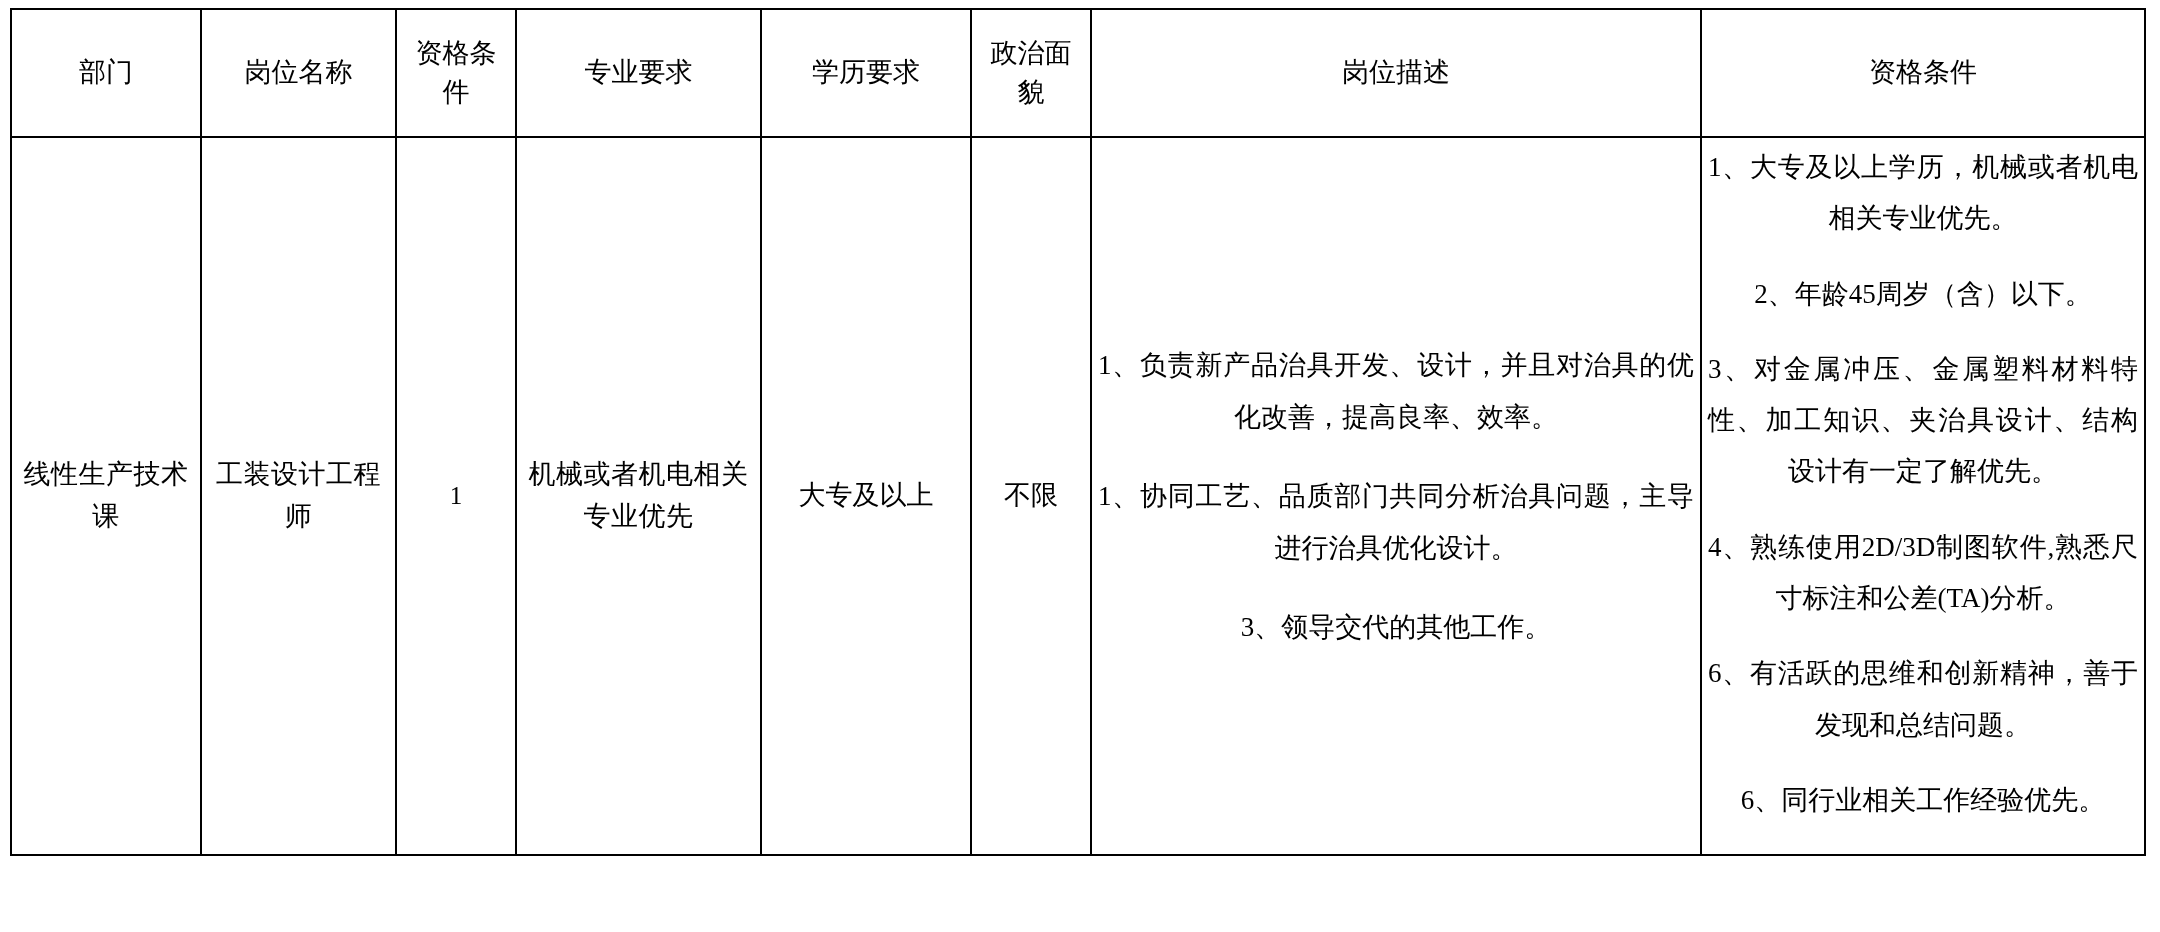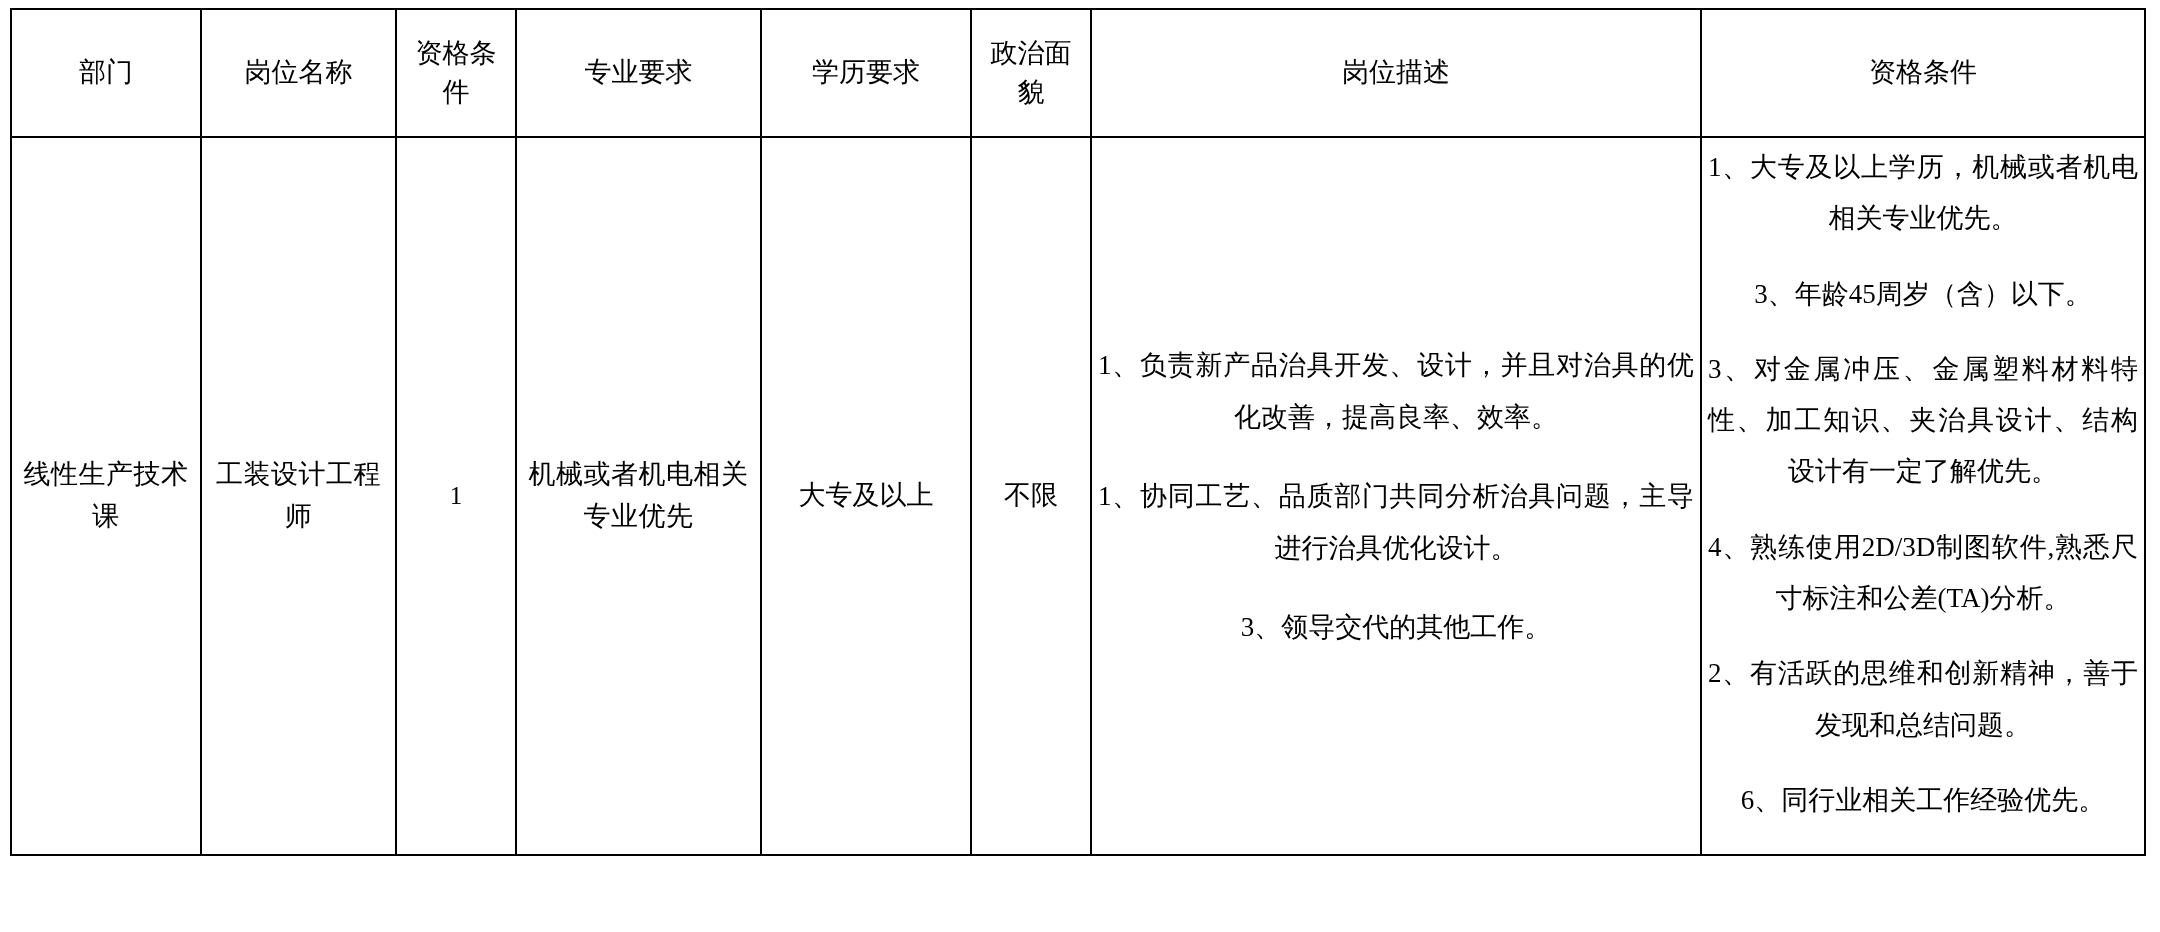--- a/index.html
+++ b/index.html
@@ -116,22 +116,22 @@
         <td class="cell-major">机械或者机电相关专业优先</td>
         <td>大专及以上</td>
         <td>不限</td>
         <td class="cell-desc">
           <p class="para">1、负责新产品治具开发、设计，并且对治具的优化改善，提高良率、效率。</p>
           <p class="para">1、协同工艺、品质部门共同分析治具问题，主导进行治具优化设计。</p>
           <p class="para">3、领导交代的其他工作。</p>
         </td>
         <td class="cell-qual">
           <p class="para">1、大专及以上学历，机械或者机电相关专业优先。</p>
-          <p class="para">3、年龄45周岁（含）以下。</p>
+          <p class="para">2、年龄45周岁（含）以下。</p>
           <p class="para">3、对金属冲压、金属塑料材料特性、加工知识、夹治具设计、结构设计有一定了解优先。</p>
           <p class="para">4、熟练使用2D/3D制图软件,熟悉尺寸标注和公差(TA)分析。</p>
-          <p class="para">2、有活跃的思维和创新精神，善于发现和总结问题。</p>
+          <p class="para">6、有活跃的思维和创新精神，善于发现和总结问题。</p>
           <p class="para">6、同行业相关工作经验优先。</p>
         </td>
       </tr>
     </tbody>
   </table>
 </div>
 
 </body></html>

